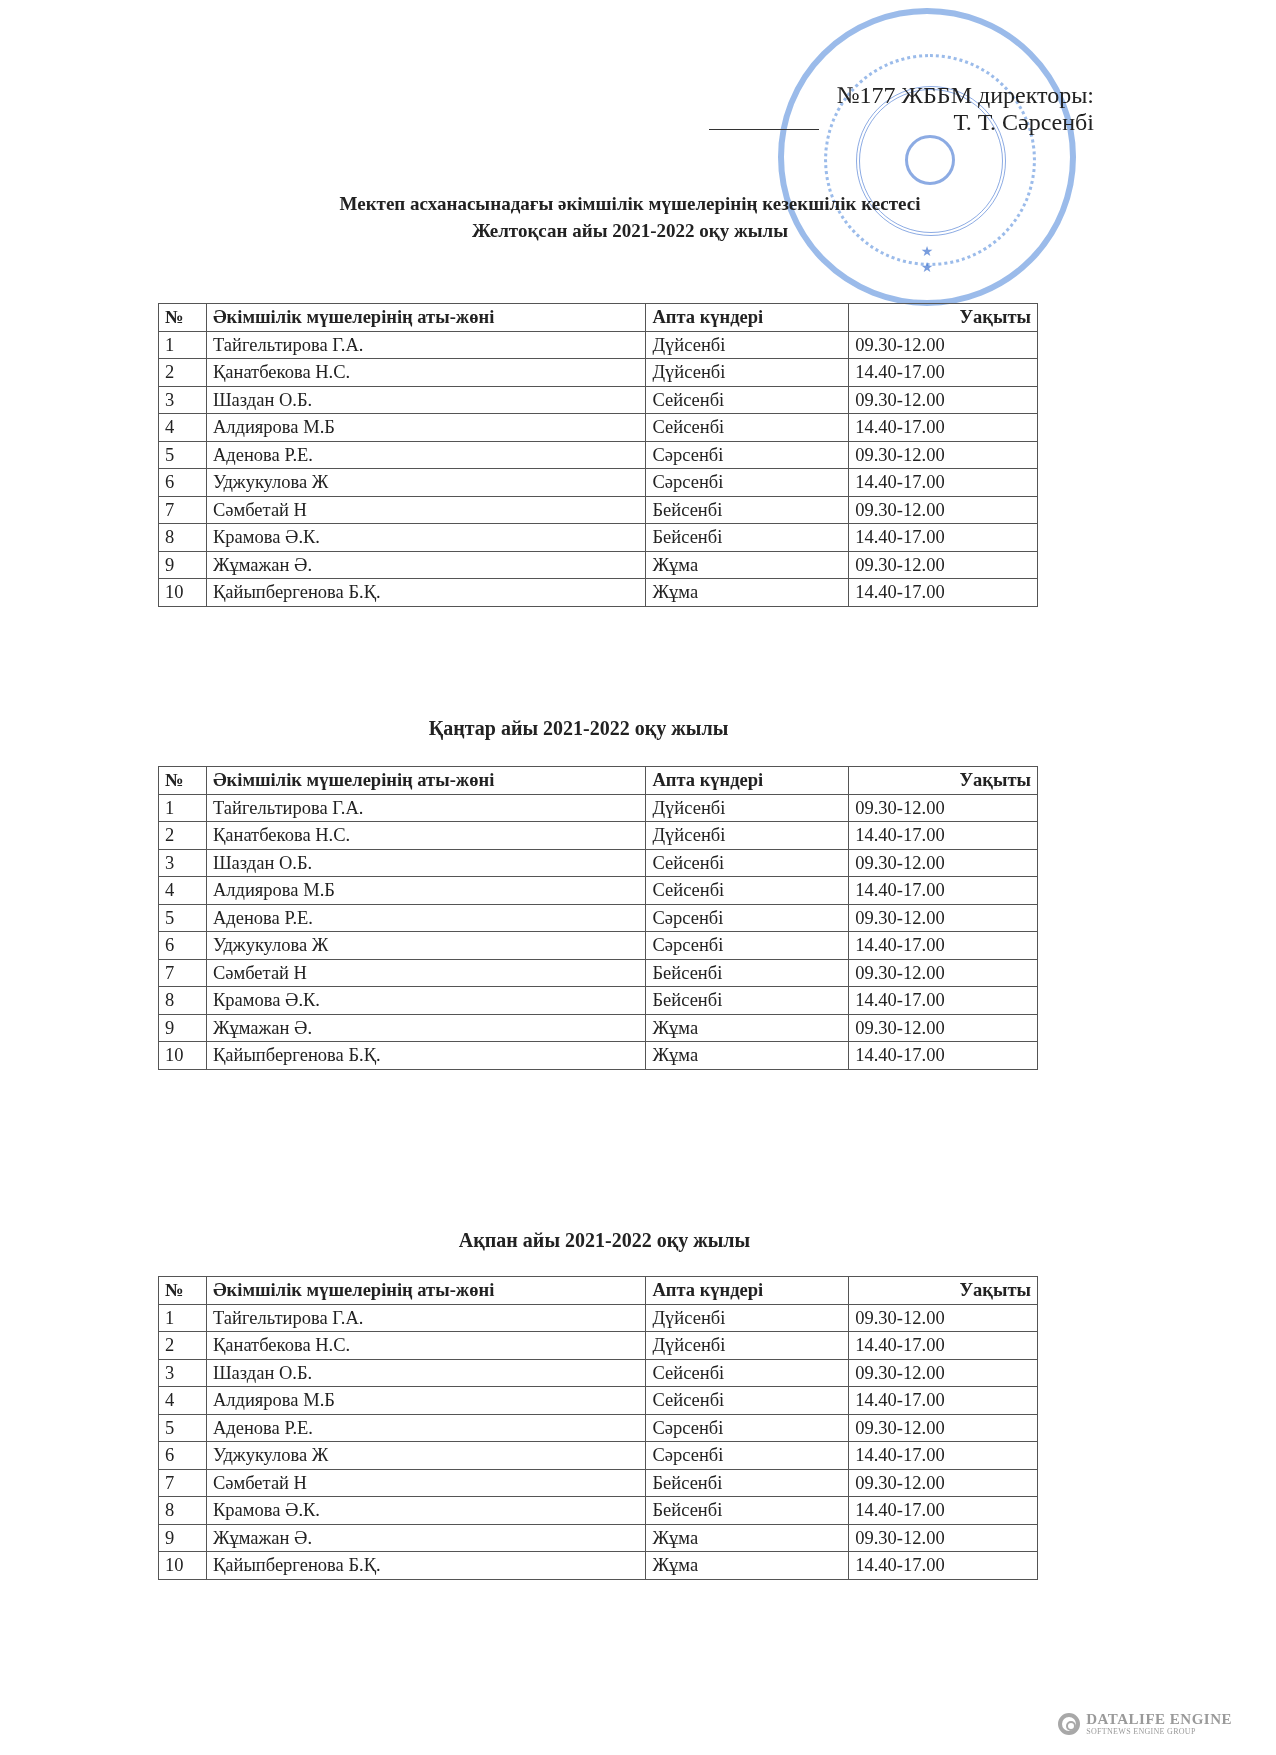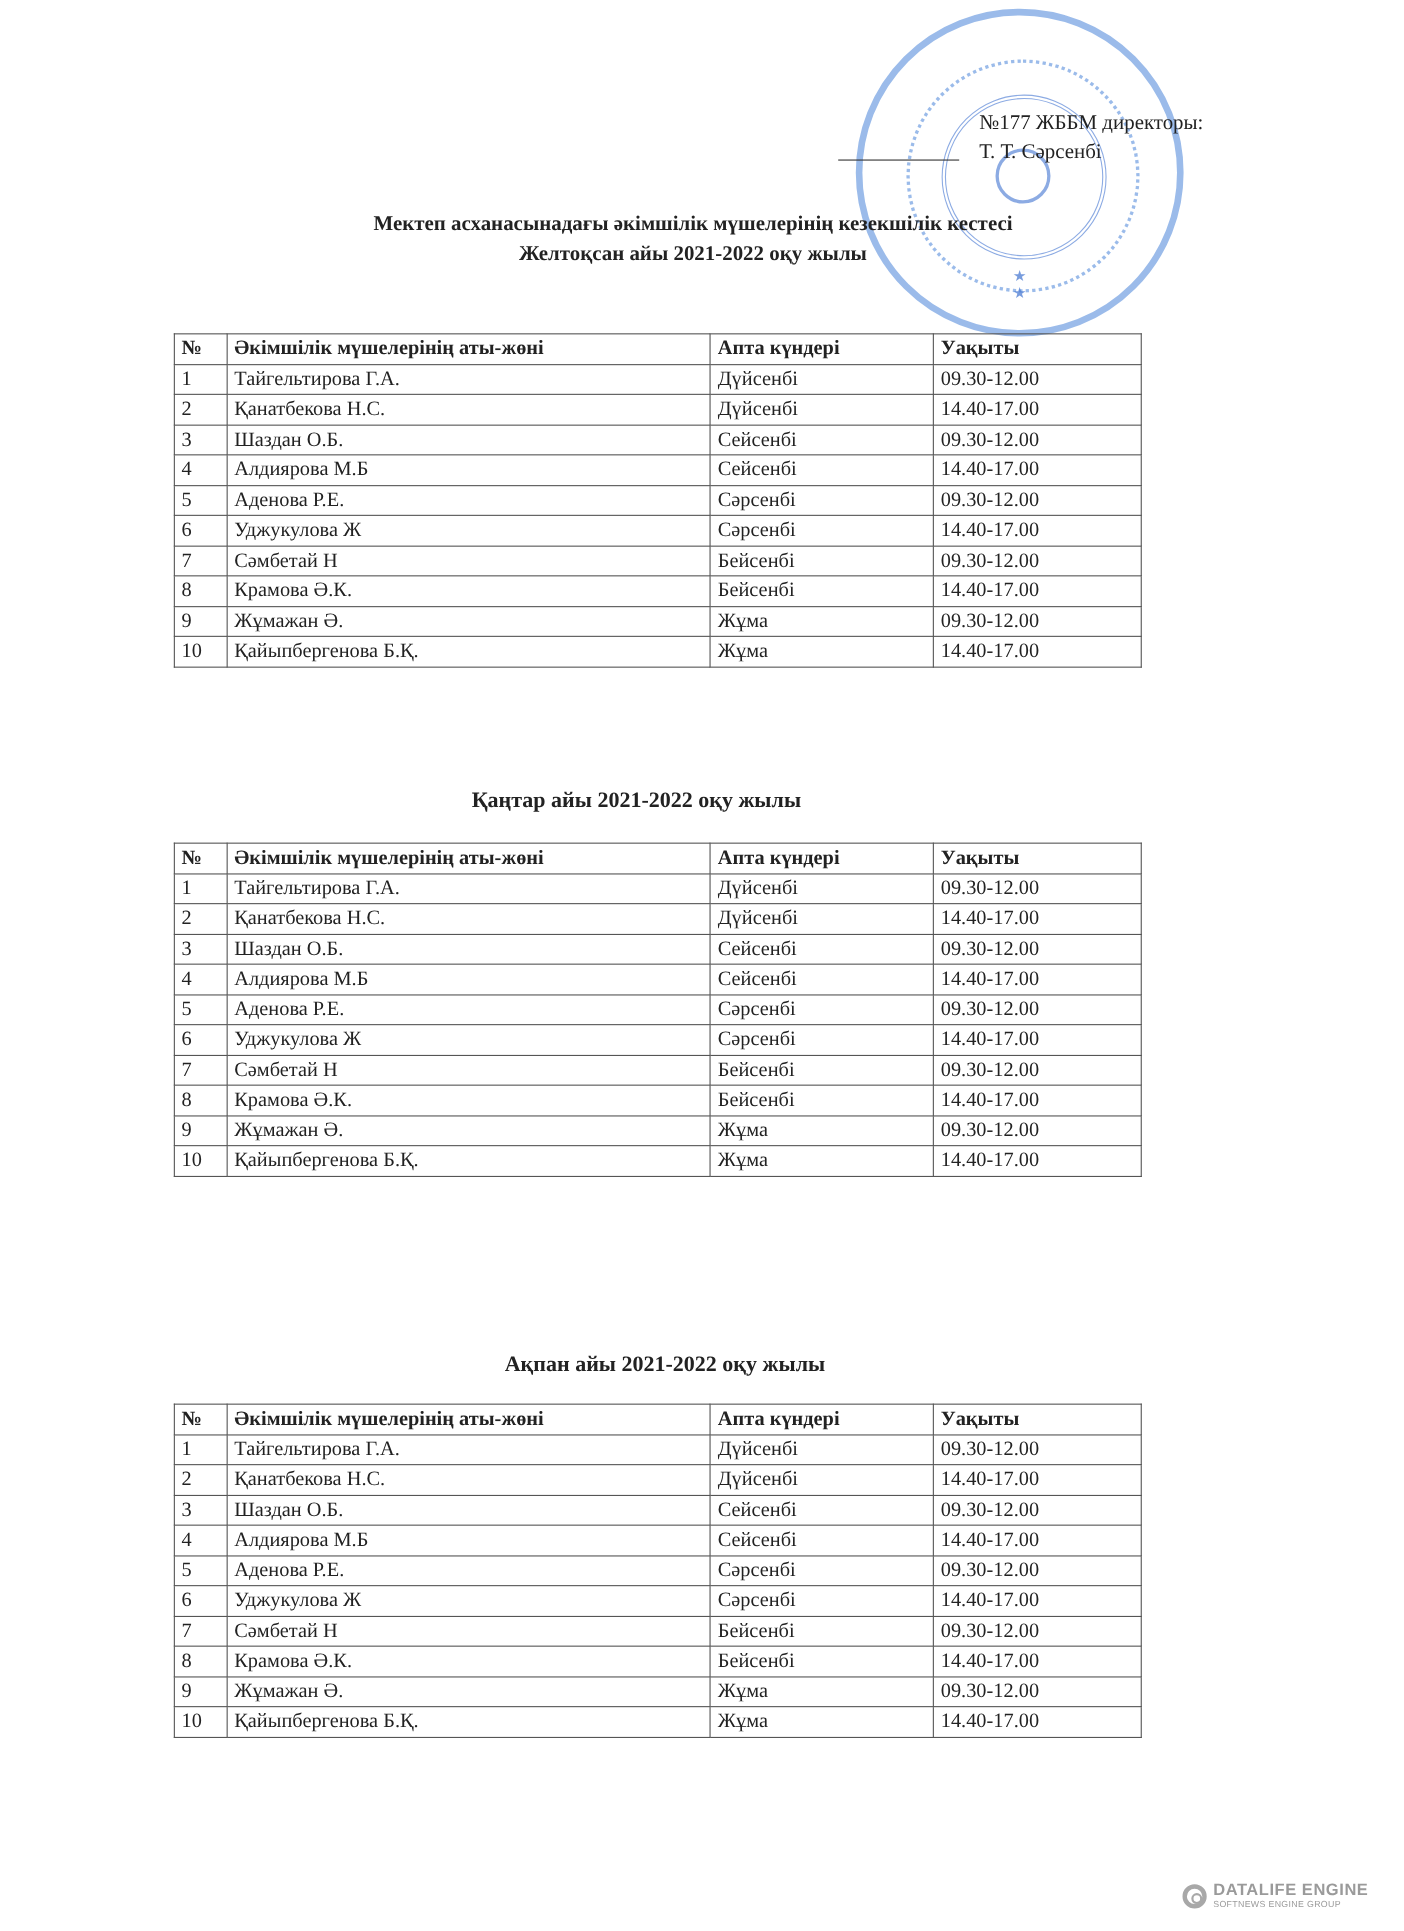--- a/index.html
+++ b/index.html
@@ -1,46 +1,46 @@
 <!DOCTYPE html>
 <html><head>
 <meta charset="utf-8">
 <style>
   html, body { margin: 0; padding: 0; }
   body {
     width: 1276px; height: 1755px; background: #ffffff; position: relative; overflow: hidden;
     font-family: "Liberation Serif", "DejaVu Serif", serif; color: #222;
   }
-  .approval { position: absolute; right: 182px; top: 98px; font-size: 19px; line-height: 27px; z-index: 2; }
+  .approval { position: absolute; right: 182px; top: 82px; text-align: right; font-size: 24px; line-height: 27px; z-index: 2; }
   .approval .l2 { position: relative; }
   .sig-line { position: absolute; left: -128px; top: 20px; width: 110px; border-top: 1px solid #333; }
   .title-block { position: absolute; left: 0; width: 1276px; text-align: center; font-weight: bold; font-size: 19px; z-index: 2; }
   .title-main { top: 190px; left: -8px; line-height: 27px; }
   .section-title { position: absolute; left: 0; width: 1157px; text-align: center; font-weight: bold; font-size: 20px; z-index: 2; }
   table.sched {
     position: absolute; left: 158px; width: 880px; border-collapse: collapse; font-size: 18.5px; z-index: 2;
   }
   table.sched th, table.sched td { border: 1px solid #555; padding: 0 6px; height: 26.5px; line-height: 26px; text-align: left; font-weight: normal; white-space: nowrap; }
   table.sched th { font-weight: bold; }
   table.sched col.c0 { width: 48px; }
   table.sched col.c1 { width: 440px; }
   table.sched col.c2 { width: 203px; }
   table.sched col.c3 { width: 189px; }
   table.sched th.h-name { text-align: left; }
-  table.sched th.h-time { text-align: left; }
+  table.sched th.h-time { text-align: right; }
   #t1 { top: 303px; } #t2 { top: 766px; } #t3 { top: 1276px; }
   .stamp {
     position: absolute; left: 778px; top: 8px; width: 298px; height: 298px; border-radius: 50%;
     border: 6px solid rgba(40,110,210,0.55); box-sizing: border-box; z-index: 1; opacity: 0.85;
   }
   .stamp .inner { position: absolute; left: 40px; top: 40px; width: 206px; height: 206px; border-radius: 50%; border: 3px dotted rgba(40,110,210,0.55); }
   .stamp .emblem { position: absolute; left: 72px; top: 72px; width: 142px; height: 142px; border-radius: 50%; border: 4px double rgba(30,90,200,0.6); }
   .stamp .emblem::after { content: ""; position: absolute; left: 45px; top: 45px; width: 44px; height: 44px; border-radius: 50%; border: 3px solid rgba(30,90,200,0.6); }
   .stamp .stars { position: absolute; left: 0; width: 100%; top: 230px; text-align: center; color: rgba(30,90,200,0.7); font-size: 14px; line-height: 16px; }
-  .watermark { position: absolute; right: 32px; bottom: 18px; display: flex; align-items: center; gap: 6px; color: #9a9a9a; font-family: Liberation Sans, sans-serif; z-index: 2; }
+  .watermark { position: absolute; right: 44px; bottom: 18px; display: flex; align-items: center; gap: 6px; color: #9a9a9a; font-family: Liberation Serif, serif; z-index: 2; }
   .wm-icon { width: 22px; height: 22px; border-radius: 50%; border: 4px solid #a8a8a8; box-sizing: border-box; position: relative; }
   .wm-icon::after { content: ""; position: absolute; left: 4px; top: 4px; width: 6px; height: 6px; border-radius: 50%; border: 2px solid #a8a8a8; }
   .wm-text .a { font-weight: bold; font-size: 15px; letter-spacing: 0.5px; line-height: 16px; }
   .wm-text .b { font-size: 8px; line-height: 10px; letter-spacing: 0.3px; }
 </style>
 </head>
 <body>
 
 <div class="stamp">
   <div class="inner"></div>

